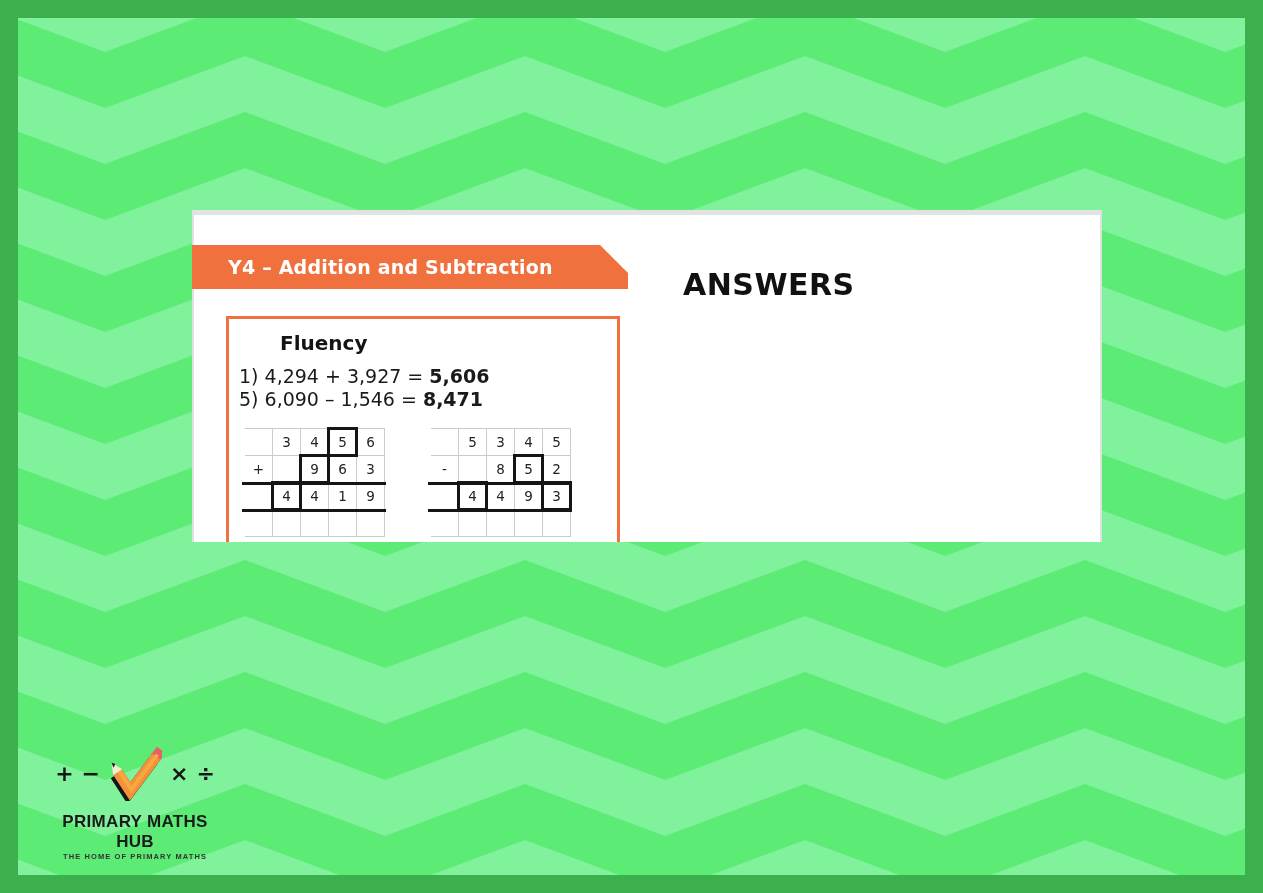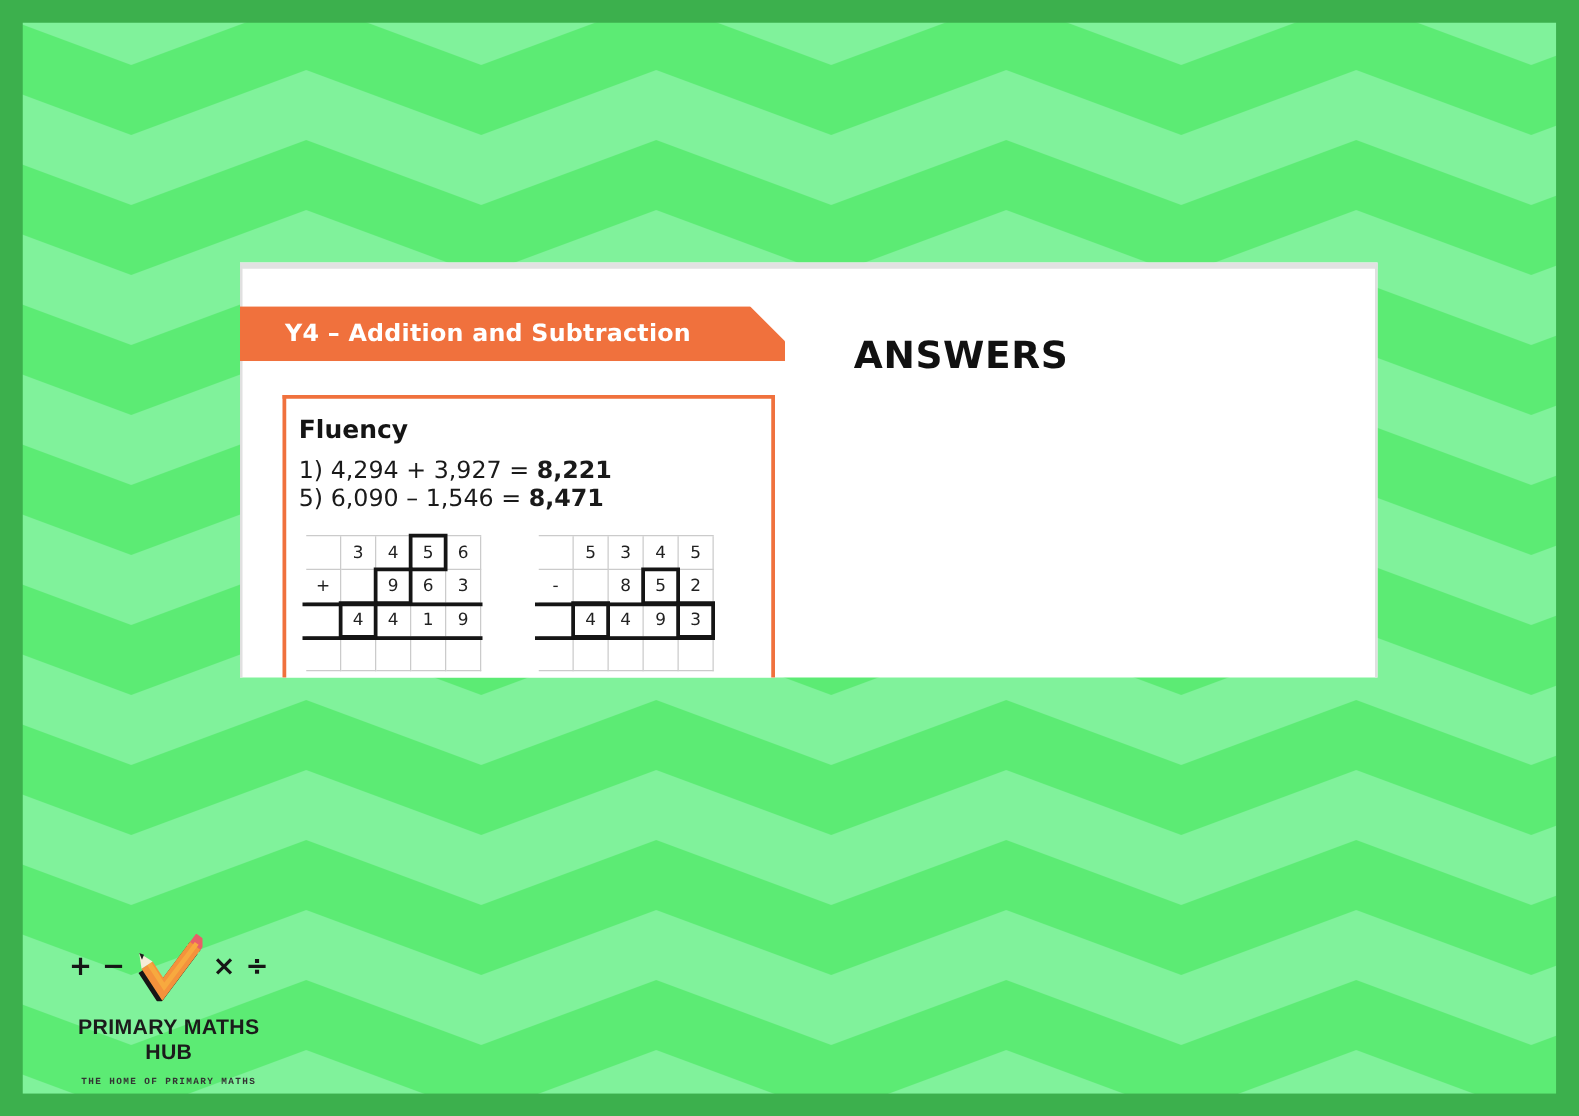--- a/index.html
+++ b/index.html
@@ -22,21 +22,21 @@
             clip-path:polygon(0 0, calc(100% - 28px) 0, 100% 28px, 100% 100%, 0 100%); }
 
   .answers-heading { position:absolute; left:489px; top:36px; font-size:30px;
                      font-weight:bold; color:#111; letter-spacing:0.5px;margin-top:16px; }
 
   
   .panel { position:absolute; left:32px; top:101px; width:394px; bottom:0;
            border:3px solid #f0713d; border-bottom:none; background:#fff;
            padding:12px 12px 0 10px; overflow:hidden; }
 
-  .section-heading { font-size:20px; font-weight:bold; color:#141414; }
+  .section-heading { font-size:20px; font-weight:bold; color:#141414;margin-left:41px; }
   .problems { margin-top:10px; }
   .problem { font-size:19px; line-height:23px; color:#1a1a1a; white-space:pre; }
   .problem b { font-weight:bold; }
   .eb-heading { margin-top:18px; }
 
   .grids { margin-top:17px; margin-left:6px; display:flex; gap:46px; }
   .grid { position:relative; display:grid; grid-template-columns:repeat(5,28px);
           grid-auto-rows:27px; border-top:1px solid #cbcbcb; }
   .cell { position:relative; border-right:1px solid #cbcbcb; border-bottom:1px solid #cbcbcb;
           display:flex; align-items:center; justify-content:center;
@@ -44,21 +44,21 @@
   .cell.box::after { content:""; position:absolute; inset:-2px; border:3px solid #151515; z-index:3; }
   .rule { position:absolute; left:-3px; right:-1px; height:3px; background:#151515; z-index:2; }
   .rule.r1 { top:53px; } .rule.r2 { top:80px; }
 
   
   .logo { position:absolute; left:45px; top:748px; width:180px; text-align:center; }
   .logo-symbols { display:flex; align-items:center; justify-content:center; gap:8px; height:52px; }
   .math-sym { font-size:22px; font-weight:bold; color:#161616; line-height:1; }
   .logo-brand { margin-top:12px; font-family:"Liberation Sans",sans-serif; font-weight:bold;
                 font-size:17px; letter-spacing:0.3px; color:#1b1b1b; }
-  .logo-tagline { margin-top:10px; font-family:Liberation Mono, monospace; font-weight:bold;
+  .logo-tagline { margin-top:0; font-family:Liberation Sans, sans-serif; font-weight:bold;
                   font-size:7.5px; letter-spacing:1.1px; color:#333; }
 </style>
 </head>
 <body>
 
 <div class="chevron-area">
   <svg>
     <defs>
       <pattern id="zig" width="280" height="112" patternUnits="userSpaceOnUse" patternTransform="translate(-53,-74)">
         <rect width="280" height="112" fill="#5ceb74"></rect>
@@ -74,21 +74,21 @@
   <div class="ribbon">
     <span>Y4 – Addition and Subtraction</span>
   </div>
 
   <div class="answers-heading">ANSWERS</div>
 
   <div class="panel">
     <div class="section-heading">Fluency</div>
 
     <div class="problems">
-        <div class="problem"><span>1) 4,294 + 3,927 = </span><b>8,221</b></div>
+        <div class="problem"><span>1) 4,294 + 3,927 = </span><b>5,606</b></div>
         <div class="problem"><span>5) 6,090 – 1,546 = </span><b>8,471</b></div>
       </div>
 
 
     <div class="grids">
         <div class="grid">
           <div class="cell"></div>
           <div class="cell">3</div>
           <div class="cell">4</div>
           <div class="cell box">5</div>

